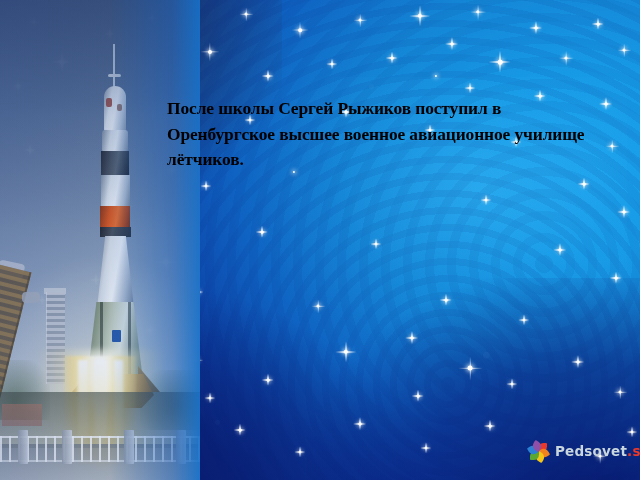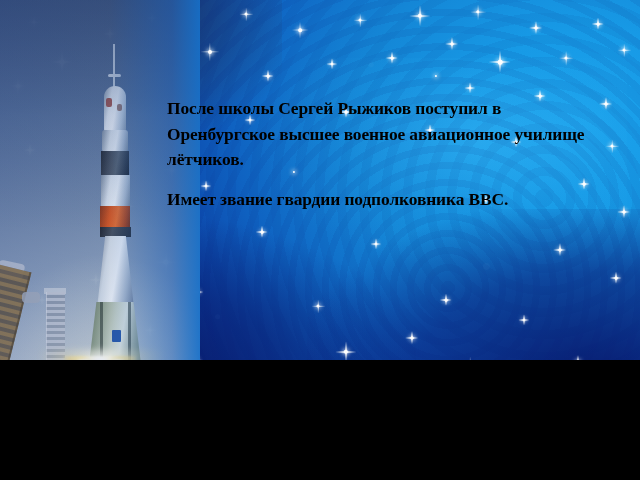--- a/index.html
+++ b/index.html
@@ -3,21 +3,21 @@
 <meta charset="utf-8">
 <style>
   html, body {
     margin: 0;
     padding: 0;
     background: #000;
   }
   #slide {
     position: relative;
     width: 640px;
-    height: 360px;
+    height: 480px;
     overflow: hidden;
     font-family: "Liberation Serif", "DejaVu Serif", serif;
     background: #1b3fa0;
   }
 
   
   .sky-base {
     position: absolute;
     inset: 0;
     background:
@@ -473,21 +473,20 @@
     <div class="fence-post" style="left:62px"></div>
     <div class="fence-post" style="left:124px"></div>
     <div class="fence-post" style="left:176px"></div>
 
     <div class="photo-blend2"></div>
     <div class="photo-blend"></div>
   </div>
 
   <div class="text-block">
     <p class="para">После школы Сергей Рыжиков поступил в Оренбургское высшее военное авиационное училище лётчиков.</p>
-    <p class="para">Имеет звание гвардии подполковника ВВС.</p>
   </div>
 
   <div class="watermark">
     <div class="wm-logo" id="wm-logo">
         <div class="petal" style="background: rgb(232, 57, 42); transform: rotate(0deg) translate(4px, -4px);"></div>
         <div class="petal" style="background: rgb(240, 131, 30); transform: rotate(60deg) translate(4px, -4px);"></div>
         <div class="petal" style="background: rgb(245, 197, 24); transform: rotate(120deg) translate(4px, -4px);"></div>
         <div class="petal" style="background: rgb(90, 168, 50); transform: rotate(180deg) translate(4px, -4px);"></div>
         <div class="petal" style="background: rgb(43, 127, 212); transform: rotate(240deg) translate(4px, -4px);"></div>
         <div class="petal" style="background: rgb(142, 79, 168); transform: rotate(300deg) translate(4px, -4px);"></div>

